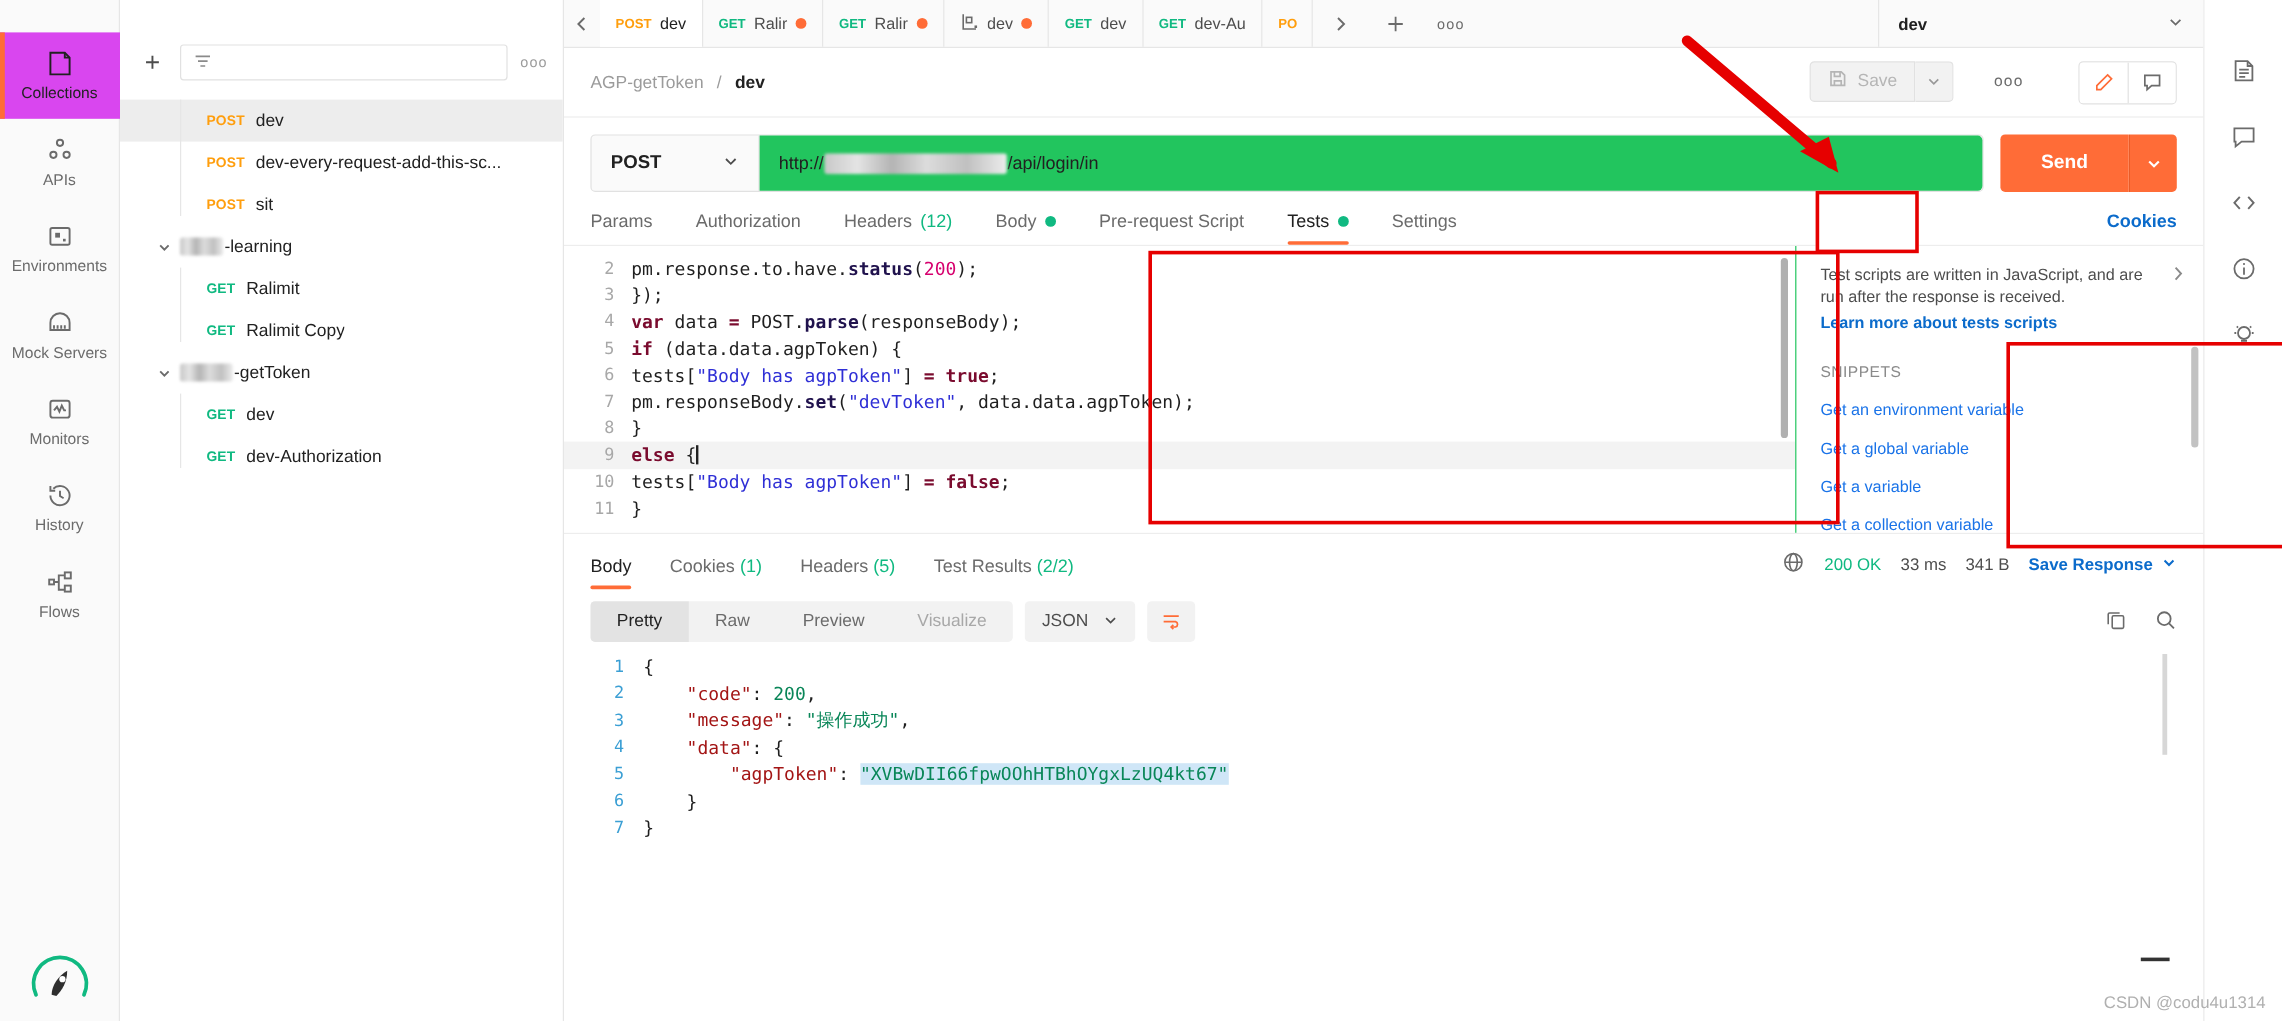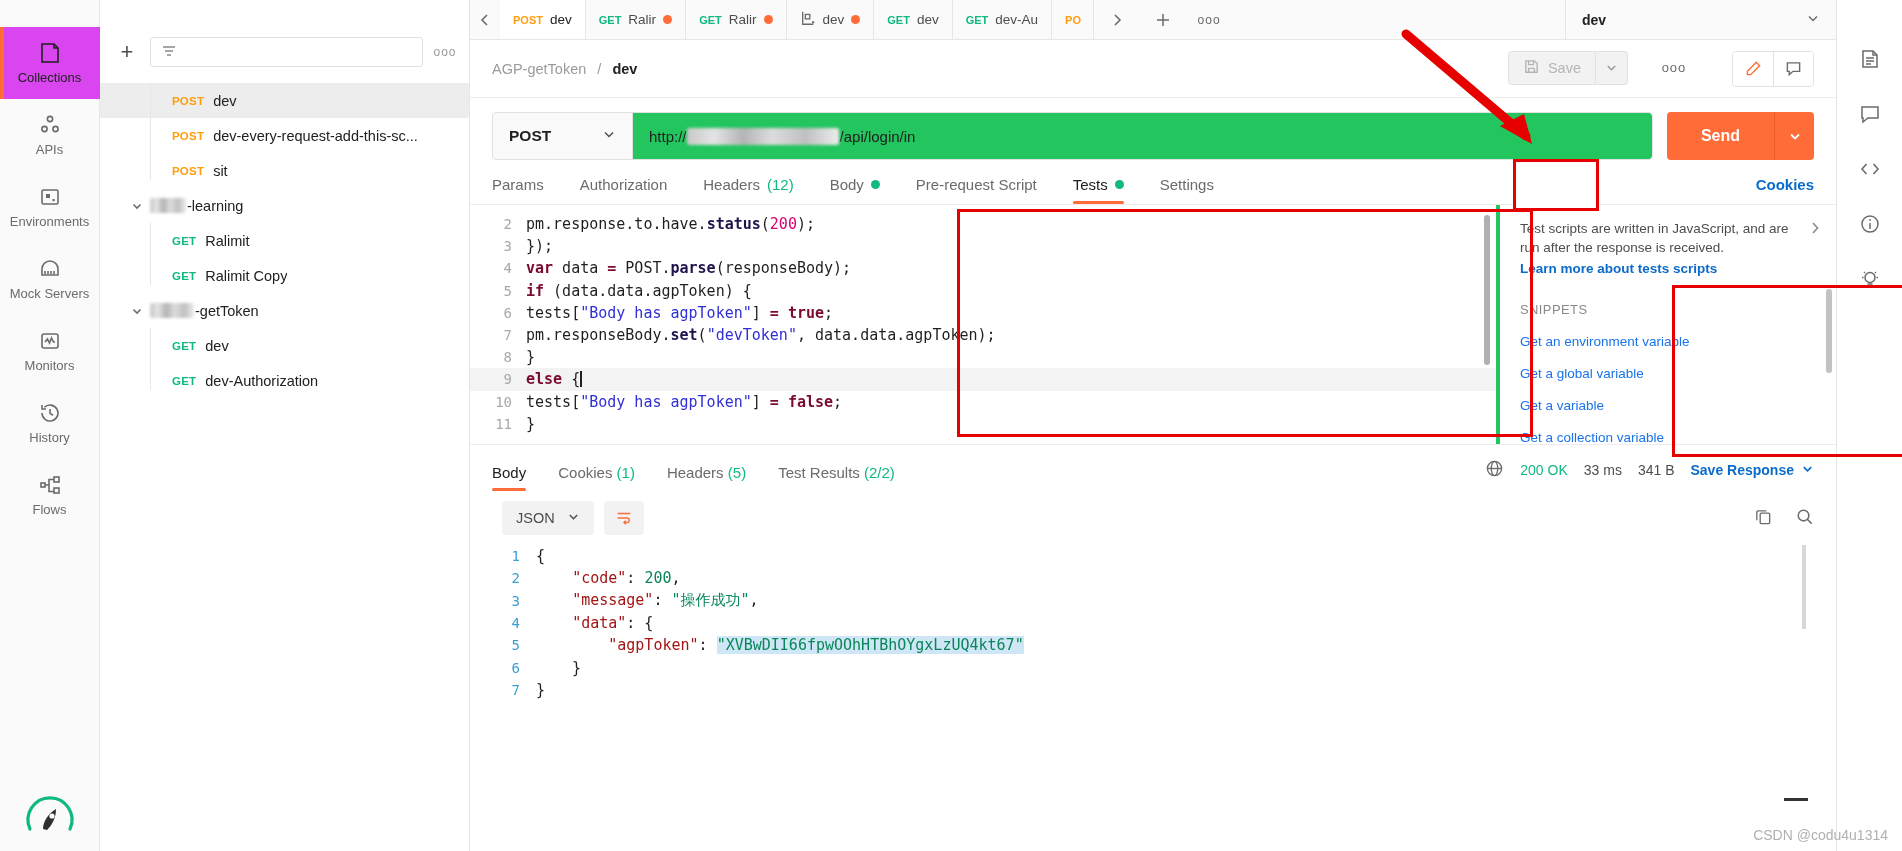--- a/index.html
+++ b/index.html
@@ -201,21 +201,21 @@
   .tk-str { color:#2f2fd6; }
   .tk-op { color:#7a0b2e; font-weight:700; }
   .caret { display:inline-block; width:1.5px; height:16px; background:#212121; vertical-align:-3px; }
 
   .ed-scroll {
     position:absolute; right: 6px; top: 10px; width:6px; height: 150px;
     background:#b0b0b0; border-radius:3px;
   }
 
   .snippets {
-    width: 340px; min-width: 340px; border-left:4px solid #22c55e; padding: 14px 18px 0 20px;
+    width: 340px; min-width: 340px; border-left:1px solid #22c55e; padding: 14px 18px 0 20px;
     position:relative; overflow:hidden;
   }
   .snip-desc { color:#4d4d4d; font-size:13.5px; line-height:19px; padding-right: 26px;}
   .snip-link { color:#0b6bcb; font-weight:700; font-size:13.5px; margin-top: 4px; display:inline-block; cursor:pointer;}
   .snip-title { color:#8a8a8a; font-size:13px; letter-spacing:.4px; margin-top: 26px; }
   .snip-item { color:#1a73e8; font-size:13.5px; margin-top: 17px; cursor:pointer; }
   .snip-chev { position:absolute; right:14px; top:16px; color:#8a8a8a; cursor:pointer; }
   .snip-scroll {
     position:absolute; right: 4px; top: 84px; width: 6px; height: 84px; background:#c2c2c2; border-radius:3px;
   }
@@ -672,20 +672,26 @@
             <span>
               <svg width="13" height="13" viewBox="0 0 14 14" stroke="#0b6bcb" stroke-width="1.8" fill="none">
                   <path d="M3 5.5L7 9.5l4-4"></path>
                 </svg>
             </span>
           </span>
         </div>
       </div>
 
       <div class="viewbar">
+        <div class="viewgroup">
+          <div class="vbtn active">Pretty</div>
+          <div class="vbtn">Raw</div>
+          <div class="vbtn">Preview</div>
+          <div class="vbtn muted">Visualize</div>
+        </div>
         <div class="fmtsel">
           <span>JSON</span>
           <span>
             <svg width="13" height="13" viewBox="0 0 14 14" stroke="#4d4d4d" stroke-width="1.5" fill="none">
                 <path d="M3 5.5L7 9.5l4-4"></path>
               </svg>
           </span>
         </div>
         <div class="wrapbtn">
           <svg width="18" height="18" viewBox="0 0 20 20" stroke="#ff6c37" stroke-width="1.6" fill="none">

